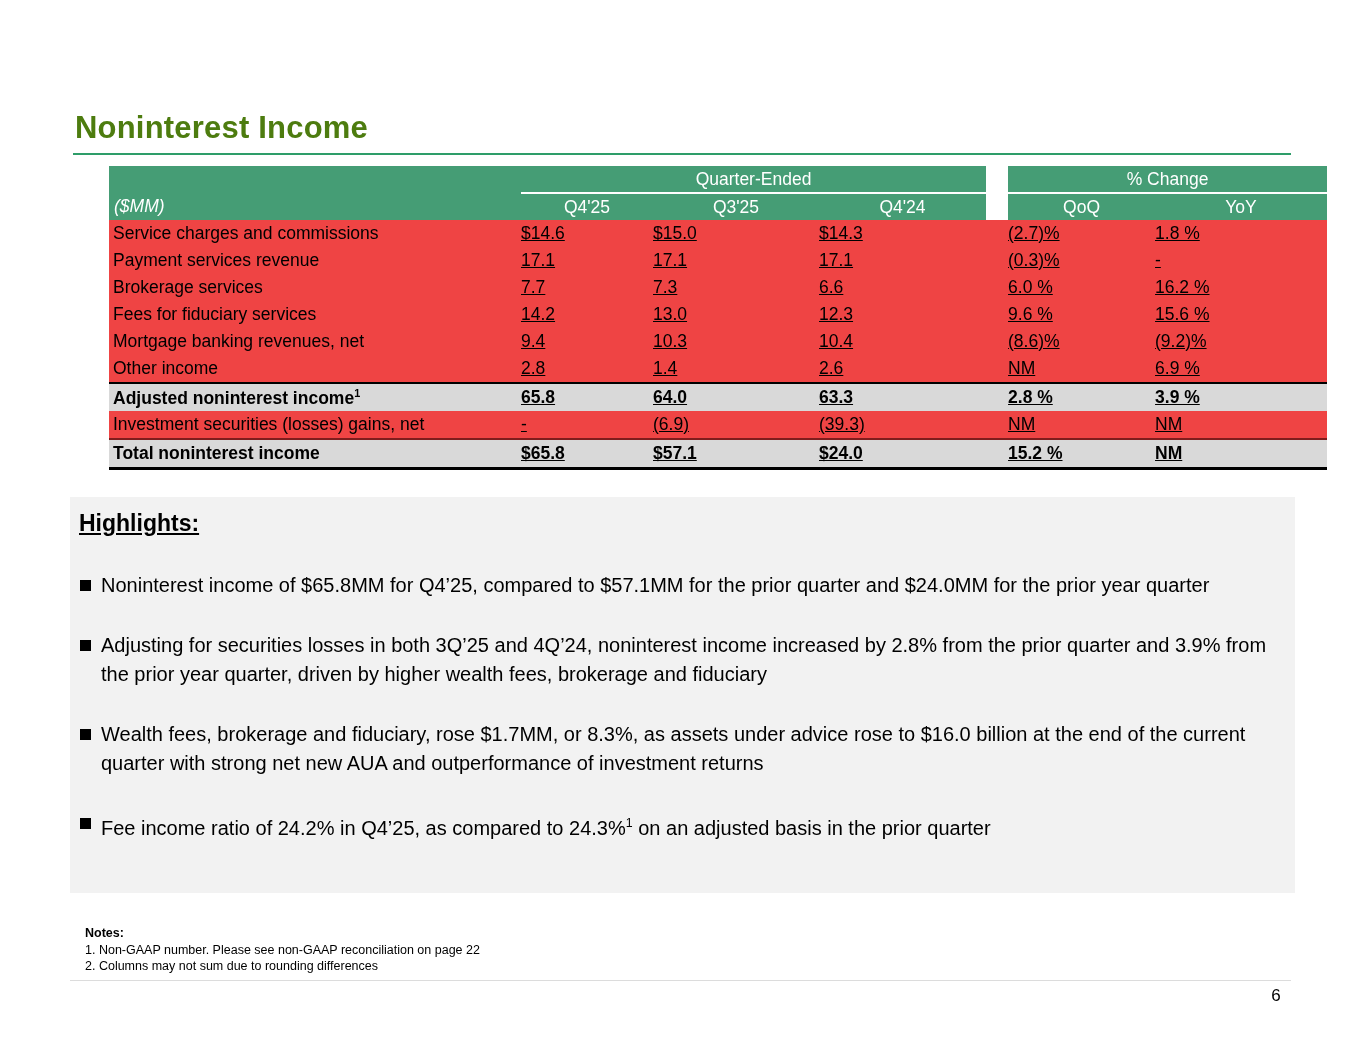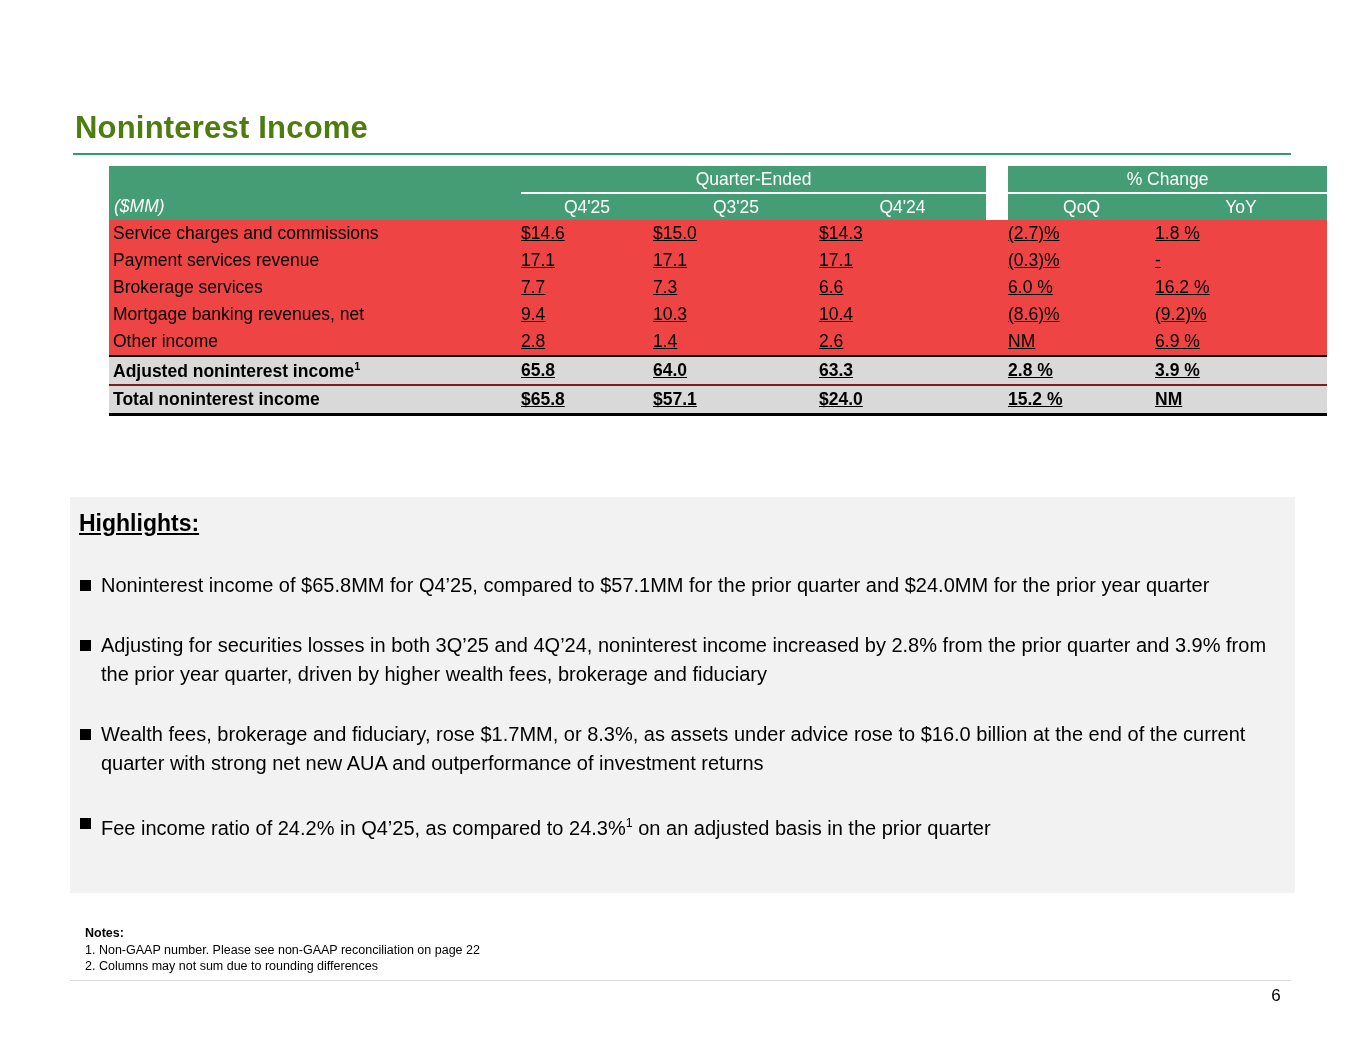--- a/index.html
+++ b/index.html
@@ -122,20 +122,29 @@
         <tr class="row-normal">
           <td class="lbl">Brokerage services</td>
           <td class="num">7.7</td>
           <td class="num">7.3</td>
           <td class="num">6.6</td>
           <td></td>
           <td class="num">6.0 %</td>
           <td class="num">16.2 %</td>
         </tr>
         <tr class="row-normal">
+          <td class="lbl">Fees for fiduciary services</td>
+          <td class="num">14.2</td>
+          <td class="num">13.0</td>
+          <td class="num">12.3</td>
+          <td></td>
+          <td class="num">9.6 %</td>
+          <td class="num">15.6 %</td>
+        </tr>
+        <tr class="row-normal">
           <td class="lbl">Mortgage banking revenues, net</td>
           <td class="num">9.4</td>
           <td class="num">10.3</td>
           <td class="num">10.4</td>
           <td></td>
           <td class="num">(8.6)%</td>
           <td class="num">(9.2)%</td>
         </tr>
         <tr class="row-normal">
           <td class="lbl">Other income</td>
@@ -148,20 +157,29 @@
         </tr>
         <tr class="row-subtotal">
           <td class="lbl">Adjusted noninterest income<sup>1</sup></td>
           <td class="num">65.8</td>
           <td class="num">64.0</td>
           <td class="num">63.3</td>
           <td></td>
           <td class="num">2.8 %</td>
           <td class="num">3.9 %</td>
         </tr>
+        <tr class="row-normal">
+          <td class="lbl">Investment securities (losses) gains, net</td>
+          <td class="num">-</td>
+          <td class="num">(6.9)</td>
+          <td class="num">(39.3)</td>
+          <td></td>
+          <td class="num">NM</td>
+          <td class="num">NM</td>
+        </tr>
         <tr class="row-total">
           <td class="lbl">Total noninterest income</td>
           <td class="num">$65.8</td>
           <td class="num">$57.1</td>
           <td class="num">$24.0</td>
           <td></td>
           <td class="num">15.2 %</td>
           <td class="num">NM</td>
         </tr>
       </tbody>

